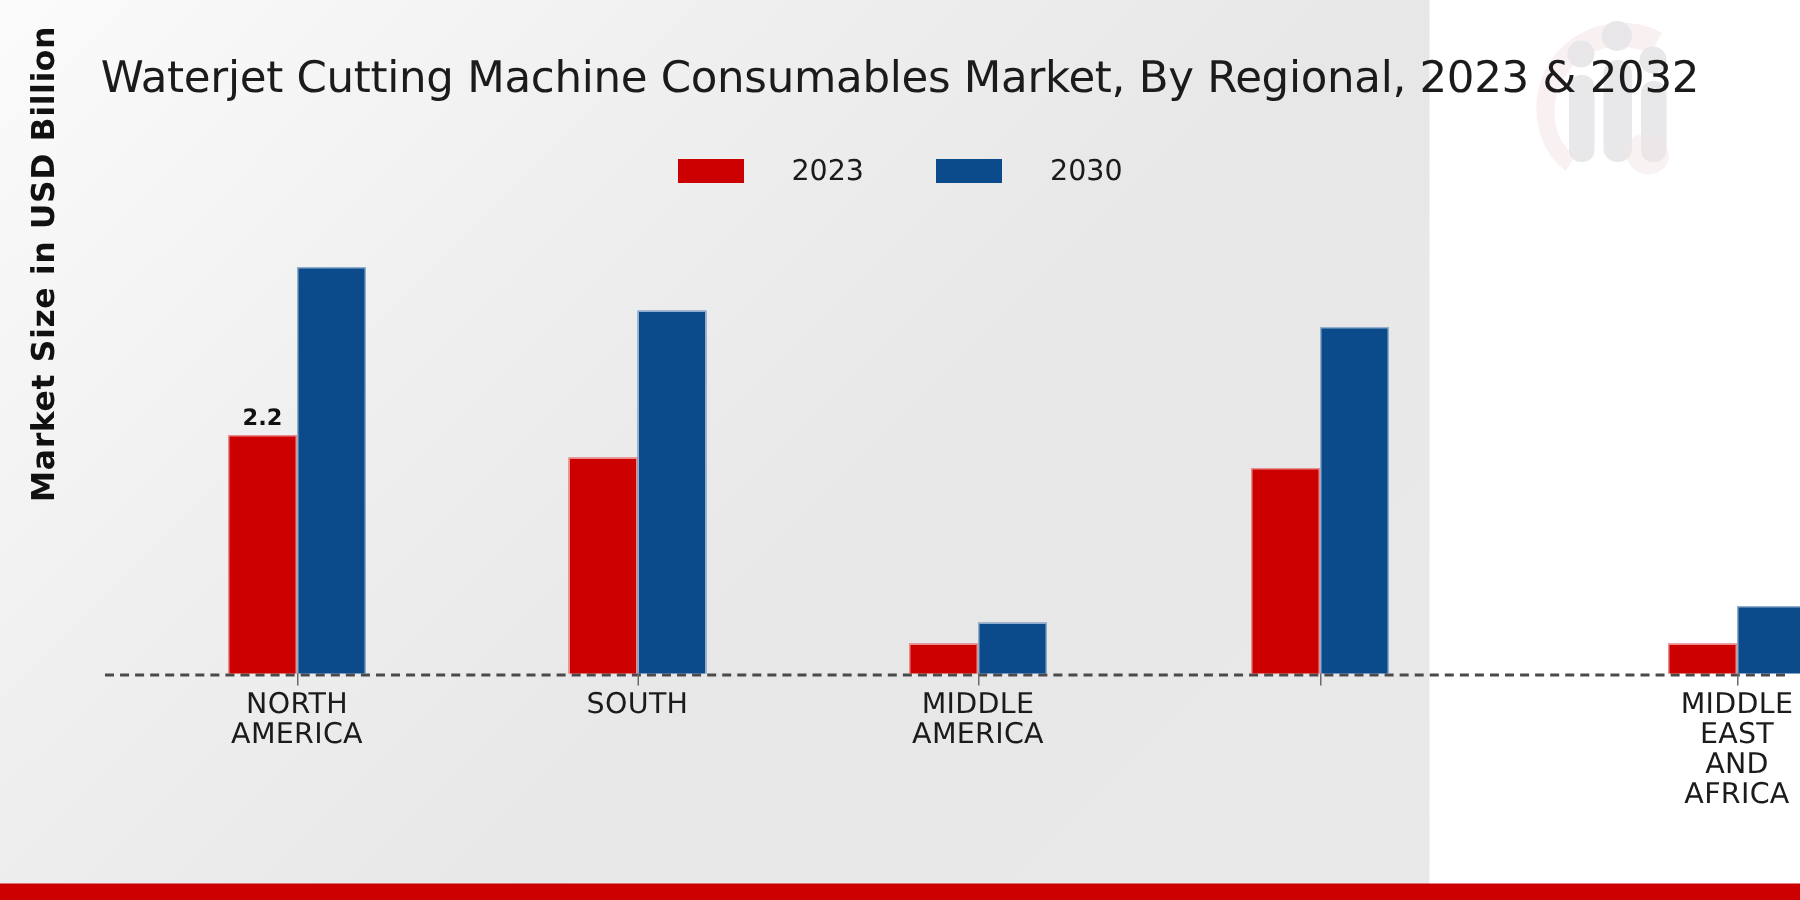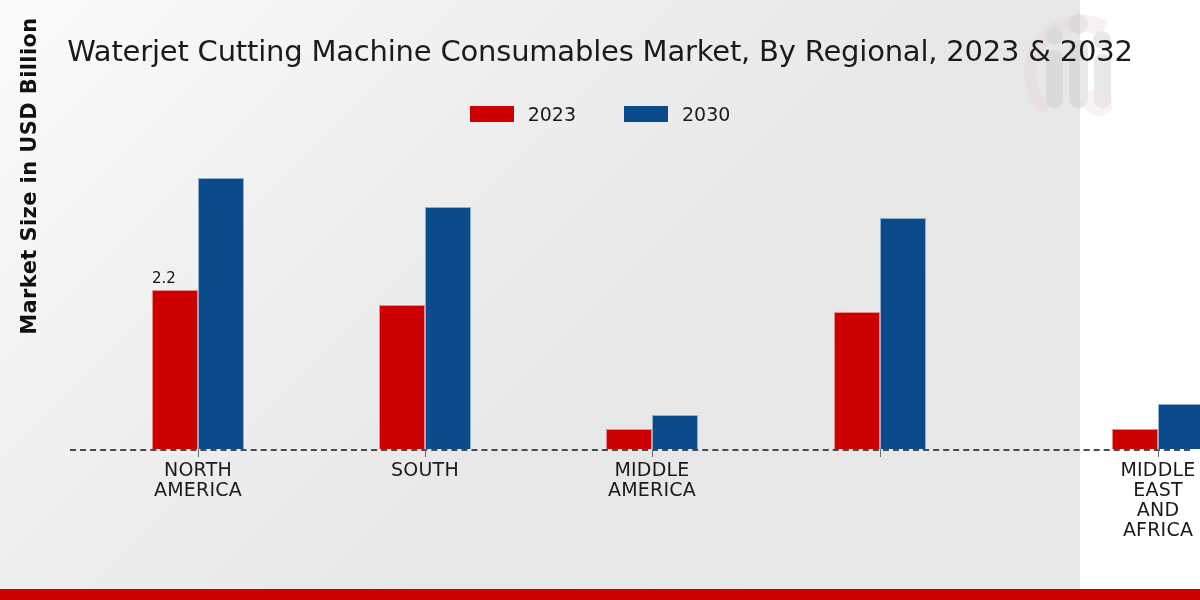--- a/index.html
+++ b/index.html
@@ -7,21 +7,21 @@
     padding: 0;
   }
   body {
     width: 1200px;
     height: 600px;
     overflow: hidden;
     font-family: "DejaVu Sans", sans-serif;
   }
   #chart-root {
     position: relative;
-    width: 1080px;
+    width: 953px;
     height: 600px;
     background: linear-gradient(135deg, #fbfbfb 0%, #f0f0f0 30%, #e7e7e7 60%, #e9e9e9 100%);
     box-sizing: border-box;
   }
   
   #watermark {
     position: absolute;
     left: 1016px;
     top: 2px;
     width: 120px;
@@ -61,20 +61,21 @@
   }
   .legend-swatch {
     width: 44px;
     height: 16px;
     display: block;
   }
   .legend-label {
     font-size: 19px;
     color: #1b1b1b;
     font-family: "DejaVu Sans", sans-serif;
+    margin-left: 18px;
   }
   
   #y-axis-title {
     position: absolute;
     left: -136px;
     top: 164px;
     width: 330px;
     text-align: center;
     transform: rotate(-90deg);
     transform-origin: center center;
@@ -117,22 +118,23 @@
     width: 46px;
     border: 1px solid rgba(255,255,255,0.55);
     border-bottom: none;
     box-sizing: border-box;
   }
   .bar-value {
     position: absolute;
     bottom: 0;
     left: 0;
     width: 46px;
+    text-align: center;
     font-size: 15px;
-    font-weight: 400;
+    font-weight: 700;
     color: #111;
     font-family: "DejaVu Sans", sans-serif;
   }
   .tick {
     position: absolute;
     top: 310px;
     width: 0;
     height: 8px;
     border-left: 1px solid #6a6a6a;
   }

